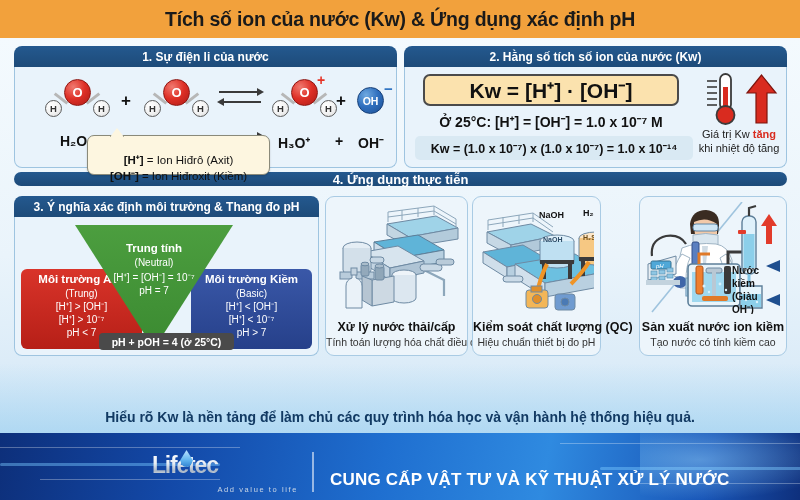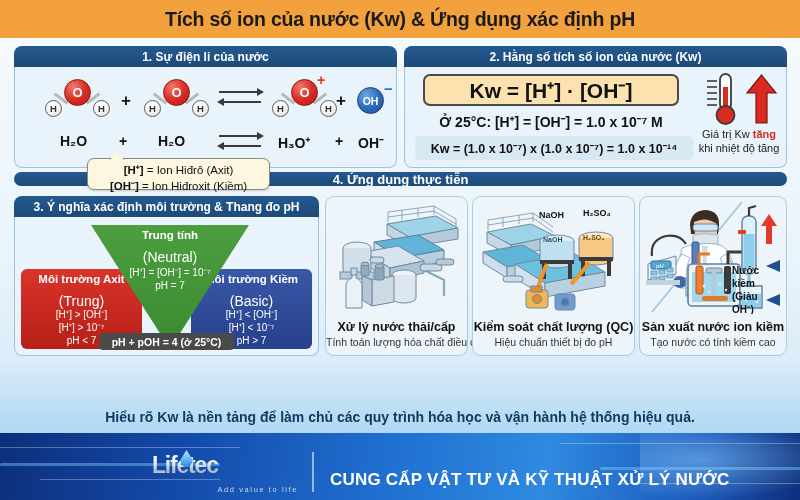--- a/index.html
+++ b/index.html
@@ -70,24 +70,24 @@
     border:1.2px solid #163f78;
     color:#fff; font-size:10.5px; font-weight:bold;
     display:flex; align-items:center; justify-content:center;text-align:center;
   }
   .chg{ position:absolute; font-weight:bold; }
   .plus-sign{ position:absolute; font-size:17px; font-weight:bold; color:#111; }
   .eqlb{ position:absolute; }
   .eqlb .ar{ position:absolute; height:2px; background:#3a3a3a; }
   .flabel{ position:absolute; font-size:14px; font-weight:bold; color:#111; white-space:nowrap;}
   .callout{
-    position:absolute; left:87px; top:158px; width:183px; height:32px;
+    position:absolute; left:87px; top:135px; width:183px; height:40px;
     background:#fdf6e0; border:1.4px solid #8a8a7a; border-radius:7px;
     z-index:9; box-shadow:0 1px 2px rgba(0,0,0,.18);
-    padding-top:3px;
+    padding-top:16px;
   }
   .callout .tip{
     position:absolute; left:22px; top:-8px; width:14px; height:9px;
     background:#fdf6e0; clip-path:polygon(50% 0,100% 100%,0 100%);
     border-left:1.4px solid #8a8a7a; border-right:1.4px solid #8a8a7a;
   }
   .callout .ln{ font-size:11.5px; color:#111; text-align:center; line-height:16px; white-space:nowrap;}
   .callout .ln b{font-weight:bold;}
 
   
@@ -131,32 +131,32 @@
     position:absolute; left:6px; top:52px; width:121px; height:80px;
     background:linear-gradient(180deg,#d9342a 0%, #b61f17 100%);
     border-radius:6px 0 0 6px; color:#fff; text-align:center; padding-top:4px;
   }
   .base-box{
     position:absolute; right:6px; top:52px; width:121px; height:80px;
     background:linear-gradient(180deg,#3a58a8 0%, #26408a 100%);
     border-radius:0 6px 6px 0; color:#fff; text-align:center; padding-top:4px;
   }
   .neu-tri{
-    position:absolute; left:76px; top:8px; width:158px; height:124px;
+    position:absolute; left:60px; top:8px; width:158px; height:124px;
     background:linear-gradient(180deg,#4c9e3f 0%, #3b8a31 100%);
     clip-path:polygon(0 0,100% 0,50% 100%);
-    color:#fff; text-align:center; padding-top:4px; z-index:4;
+    color:#fff; text-align:center; padding-top:17px; z-index:4;
   }
   .neu-tri:after{
     content:""; position:absolute; left:50%; top:100%; margin-left:-7px;
     width:0;height:0;border-left:7px solid transparent;border-right:7px solid transparent;
     border-top:7px solid #3b8a31;
   }
   .bx-t{ font-size:11.5px; font-weight:bold; line-height:13.5px; }
-  .bx-s{ font-size:14px; line-height:13px;margin-top:8px; }
+  .bx-s{ font-size:10px; line-height:13px; }
   .bx-l{ font-size:10px; line-height:13px; }
   .phsum{
     position:absolute; left:84px; top:116px; width:135px; height:17px;
     background:#4a4a4a; border-radius:4px; color:#fff;
     display:flex;align-items:center;justify-content:center;
     font-size:10.5px; font-weight:bold; z-index:6; white-space:nowrap;
   }
 
   
   .appcard{
@@ -410,21 +410,21 @@
           <rect x="104" y="57" width="18" height="6" rx="3" fill="#b9cbd9" stroke="#6e8aa3"></rect>
         </g>
       </svg>
     </div>
     <div class="cap">
       <div class="c1">Xử lý nước thải/cấp</div>
       <div class="c2">Tính toán lượng hóa chất điều chỉnh pH</div>
     </div>
   </div>
 
-  <div class="appcard" style="left:472px; width:163px;">
+  <div class="appcard" style="left:472px; width:129px;">
     <div class="art">
       <svg width="151" height="112" viewBox="0 0 151 112">
         <g stroke="#6e8aa3" stroke-width="1">
 
           <polygon points="8,30 52,22 76,34 32,43" fill="#9fd3e8"></polygon>
           <polygon points="8,30 8,41 32,54 32,43" fill="#c6d8e5"></polygon>
           <polygon points="32,43 32,54 76,45 76,34" fill="#b2c9da"></polygon>
           <g stroke="#8da7bb">
             <line x1="9" y1="28" x2="9" y2="18"></line>
               <line x1="24" y1="25" x2="24" y2="15"></line>

